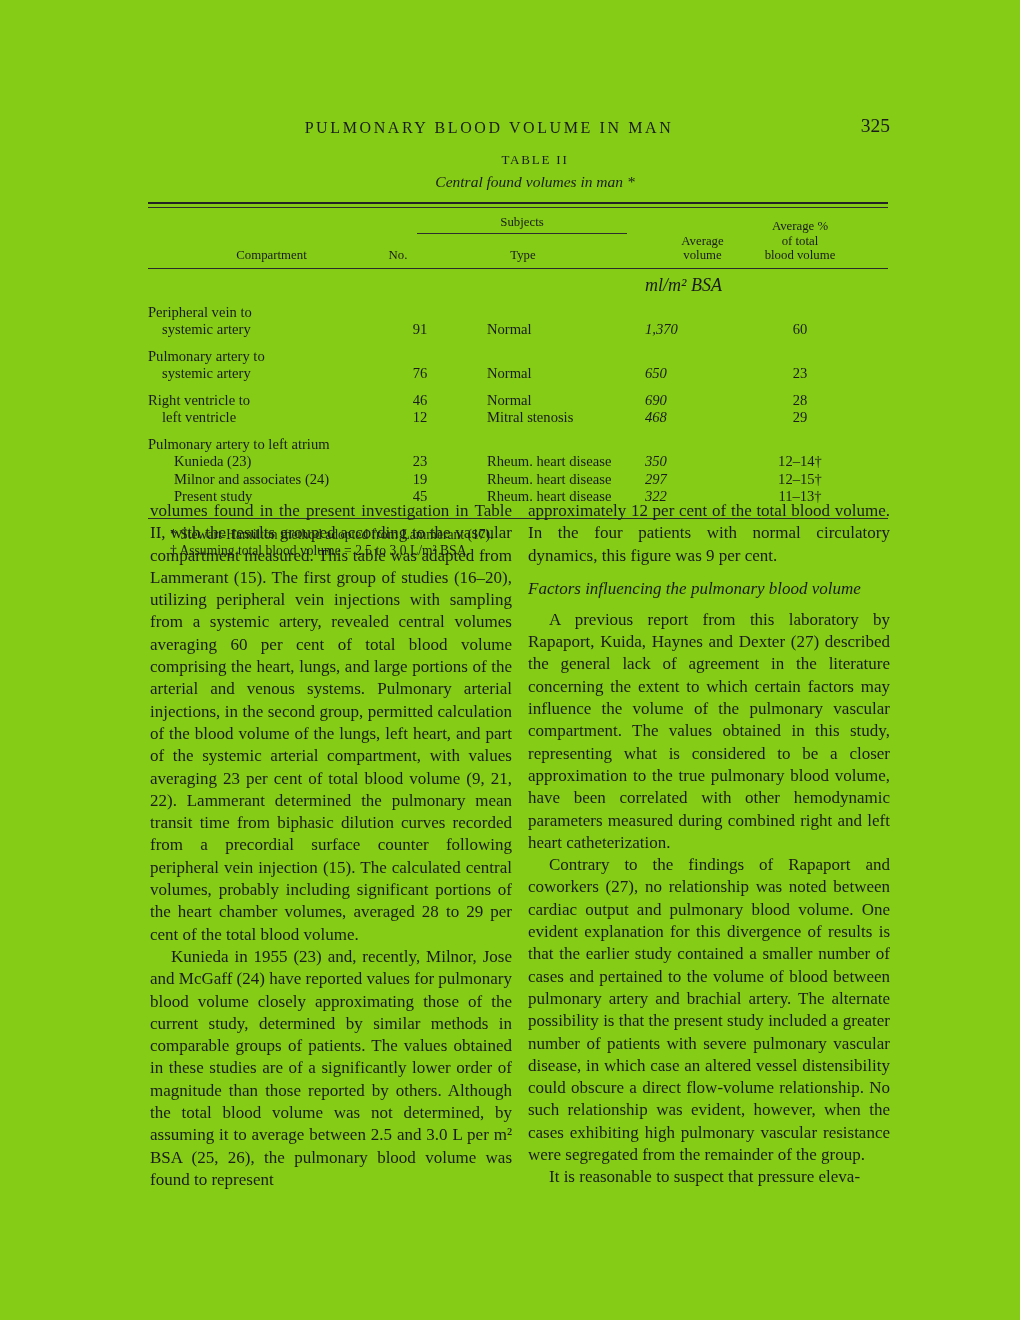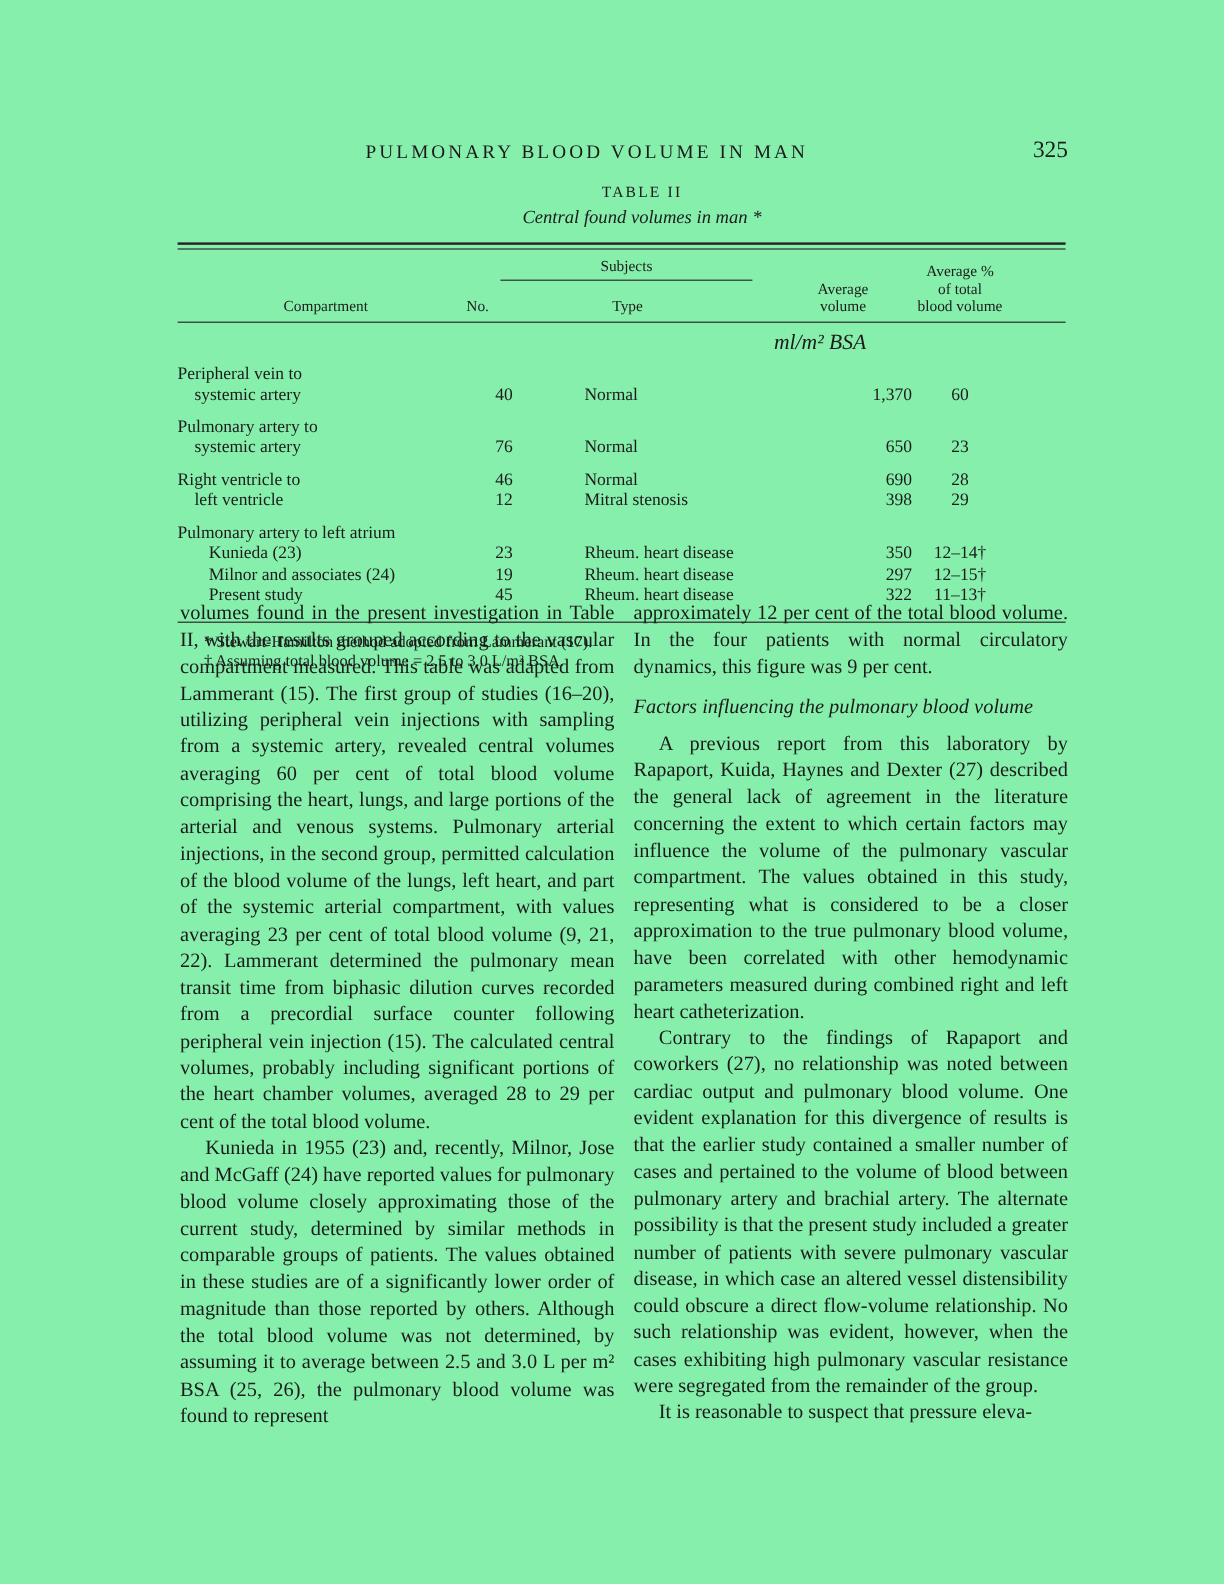--- a/index.html
+++ b/index.html
@@ -6,21 +6,21 @@
   body{
     width:1020px;height:1320px;
     background:#f3f2ee;
     font-family:"Liberation Serif","DejaVu Serif",serif;
     color:#1b1b1b;
     position:relative;
     -webkit-font-smoothing:antialiased;
   }
   .page{
     position:absolute;inset:0;
-    background:#86efac;
+    background:#84cc16;
     overflow:hidden;
   }
   
   .running-head{
     position:absolute;top:116px;left:150px;width:740px;height:24px;
   }
   .running-title{
     display:block;text-align:center;padding-right:62px;
     font-size:16px;letter-spacing:2.6px;line-height:24px;
     white-space:nowrap;
@@ -60,21 +60,21 @@
   }
   .tbody{margin-top:8px;}
   .trow{align-items:baseline;}
   .trow.gap{margin-top:9px;}
   .tc{font-size:14.6px;line-height:17.5px;}
   .cc{text-align:left;}
   .trow.ind1 .cc{padding-left:14px;}
   .trow.ind2 .cc{padding-left:26px;}
   .cn{text-align:center;}
   .ct{text-align:left;padding-left:42px;}
-  .cv{text-align:right;}
+  .cv{text-align:left;font-style:italic;}
   .cp{text-align:center;padding-right:48px;}
   .rule-bottom{margin-top:12px;border-top:1.8px solid #2b2b2b;height:0;}
   .footnotes{margin-top:8px;padding-left:22px;}
   .footnote{font-size:13.6px;line-height:16.5px;}
   
   .col{
     position:absolute;top:500px;width:362px;
     font-size:17px;line-height:22.3px;text-align:justify;
   }
   .col-left{left:150px;}
@@ -127,21 +127,21 @@
     <div class="tbody">
       <div class="grid trow">
         <span class="tc cc">Peripheral vein to</span>
         <span class="tc cn"></span>
           <span class="tc ct"></span>
           <span class="tc cv"></span>
           <span class="tc cp"></span>
       </div>
       <div class="grid trow ind1">
         <span class="tc cc">systemic artery</span>
-        <span class="tc cn">40</span>
+        <span class="tc cn">91</span>
         <span class="tc ct">Normal</span>
         <span class="tc cv">1,370</span>
         <span class="tc cp">60</span>
       </div>
       <div class="grid trow gap">
         <span class="tc cc">Pulmonary artery to</span>
         <span class="tc cn"></span>
           <span class="tc ct"></span>
           <span class="tc cv"></span>
           <span class="tc cp"></span>
@@ -157,21 +157,21 @@
         <span class="tc cc">Right ventricle to</span>
         <span class="tc cn">46</span>
         <span class="tc ct">Normal</span>
         <span class="tc cv">690</span>
         <span class="tc cp">28</span>
       </div>
       <div class="grid trow ind1">
         <span class="tc cc">left ventricle</span>
         <span class="tc cn">12</span>
         <span class="tc ct">Mitral stenosis</span>
-        <span class="tc cv">398</span>
+        <span class="tc cv">468</span>
         <span class="tc cp">29</span>
       </div>
       <div class="grid trow gap">
         <span class="tc cc">Pulmonary artery to left atrium</span>
         <span class="tc cn"></span>
           <span class="tc ct"></span>
           <span class="tc cv"></span>
           <span class="tc cp"></span>
       </div>
       <div class="grid trow ind2">

